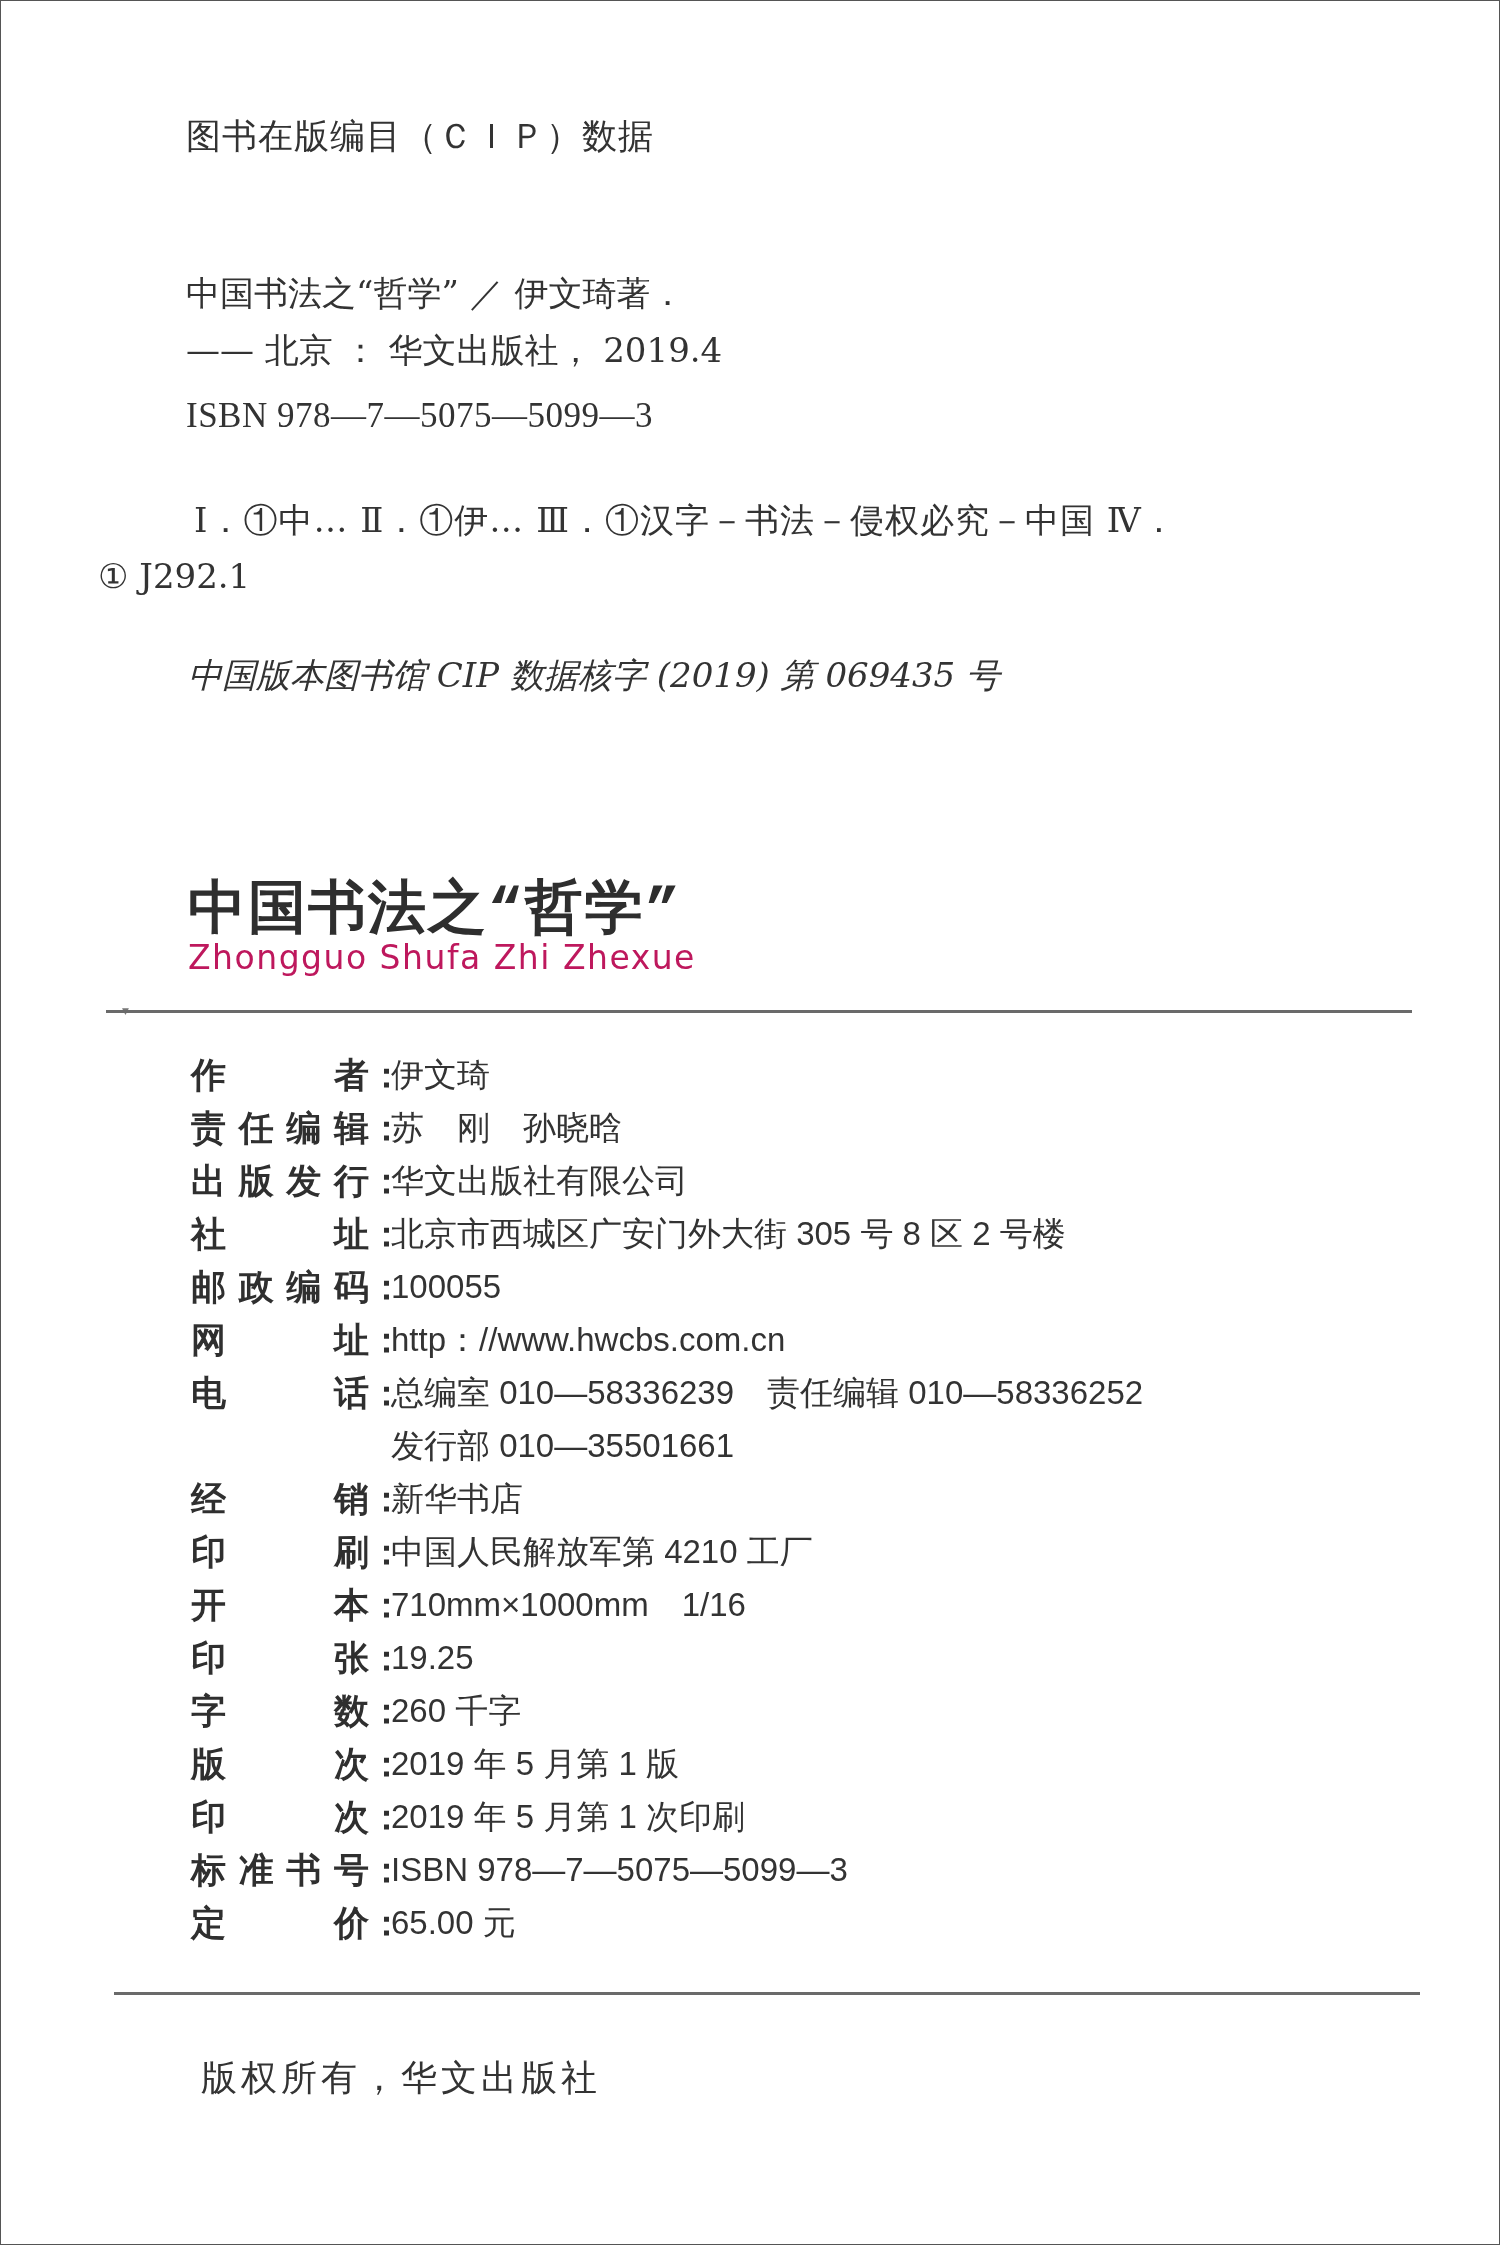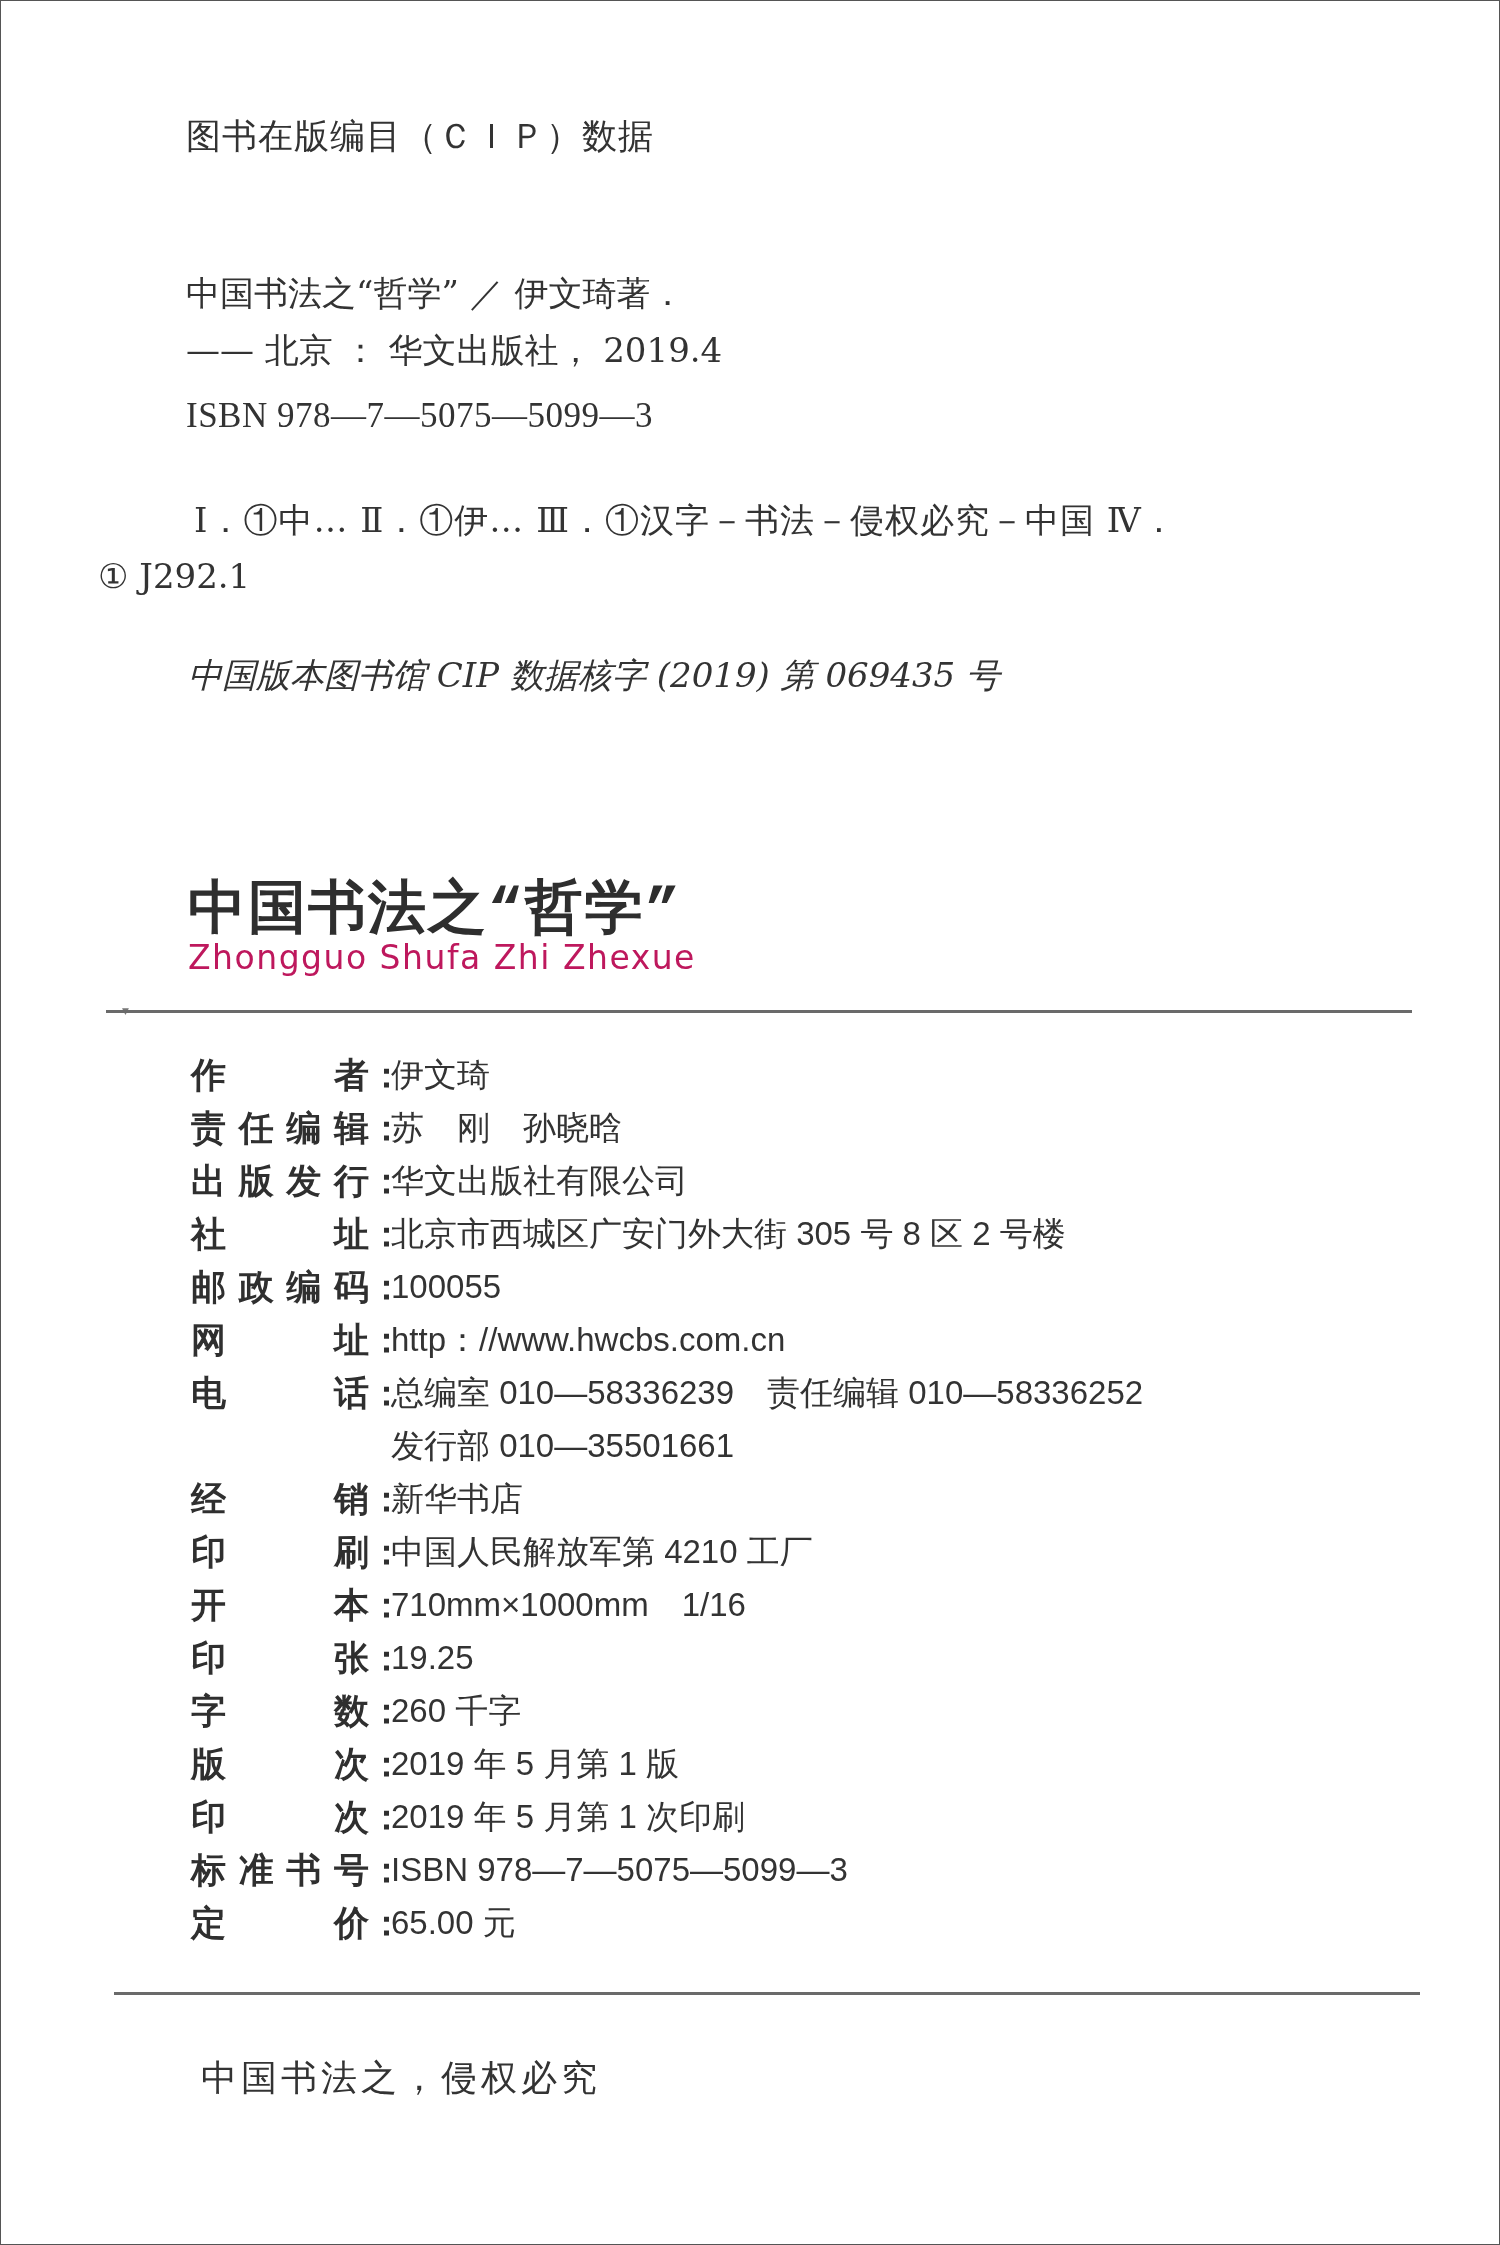--- a/index.html
+++ b/index.html
@@ -234,14 +234,14 @@
         </div>
         <div class="colon">：</div>
         <div class="val-lines">
           <div class="val">65.00 元</div>
         </div>
       </div>
     </div>
 
   <div class="rule rule-bottom"></div>
 
-  <div class="abs copyright">中国书法之，侵权必究</div>
+  <div class="abs copyright">版权所有，华文出版社</div>
 </div>
 
 </body></html>

